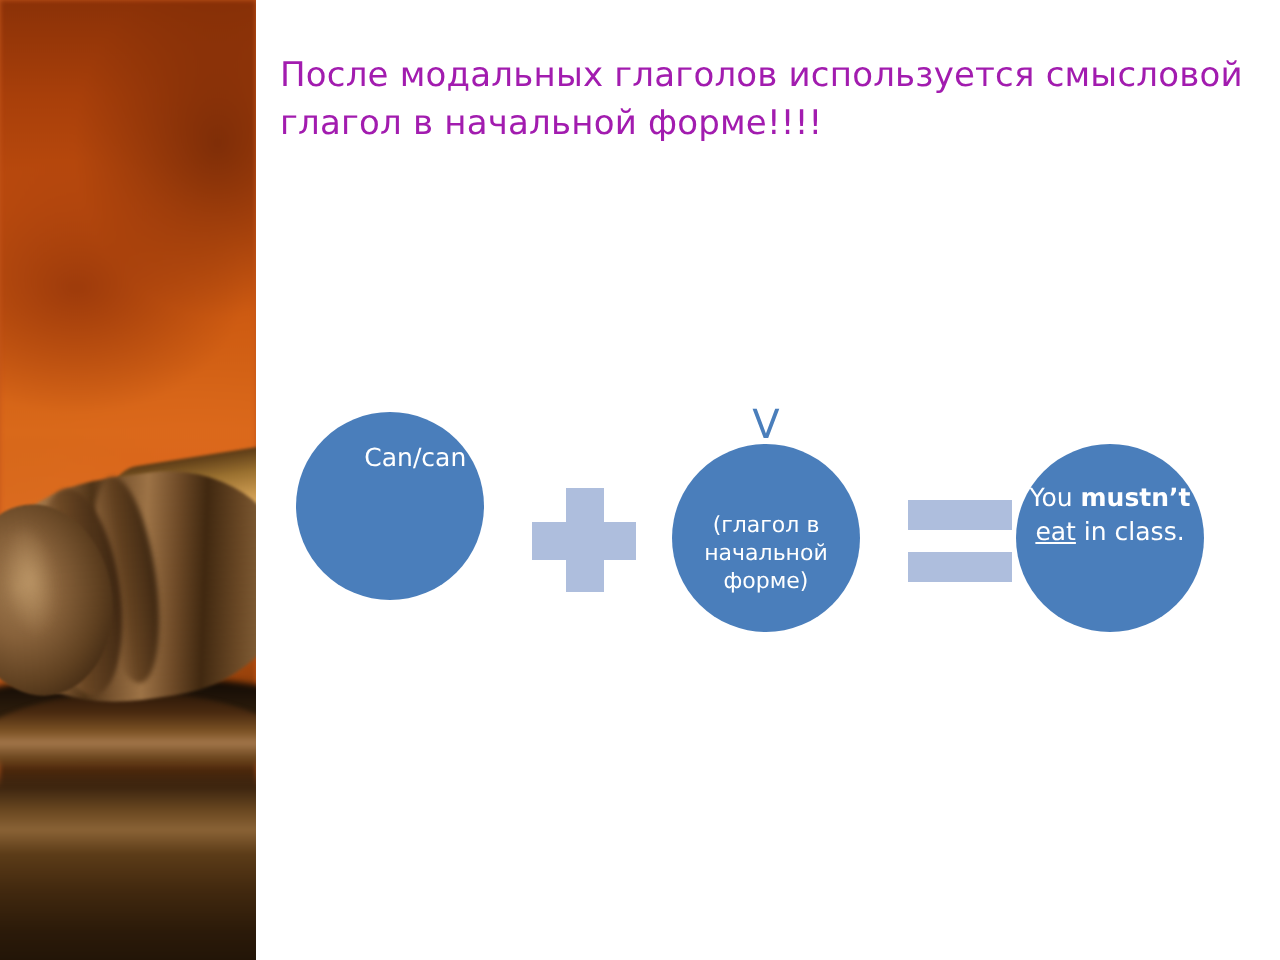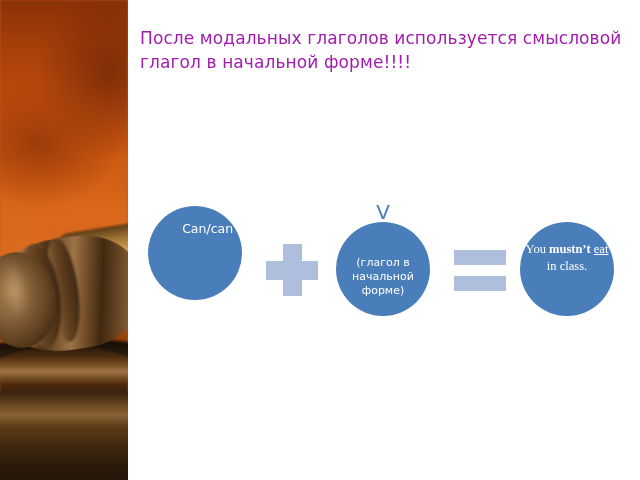--- a/index.html
+++ b/index.html
@@ -274,25 +274,24 @@
     font-size: 20px;
     line-height: 1;
     color: #ffffff;
     z-index: 3;
     clip-path: circle(47px at 47px 67px);
     pointer-events: none;
   }
 
   
   #node-example {
-    left: 392px;
+    left: 380px;
     top: 22px;
     width: 94px;
     height: 94px;
-    font-family: Liberation Serif, serif;
   }
   #node-example .ex-text {
     top: 19px;
     font-size: 12.5px;
     line-height: 1.32;
   }
   #node-example .bold {
     font-weight: bold;
   }
   #node-example .underline {

